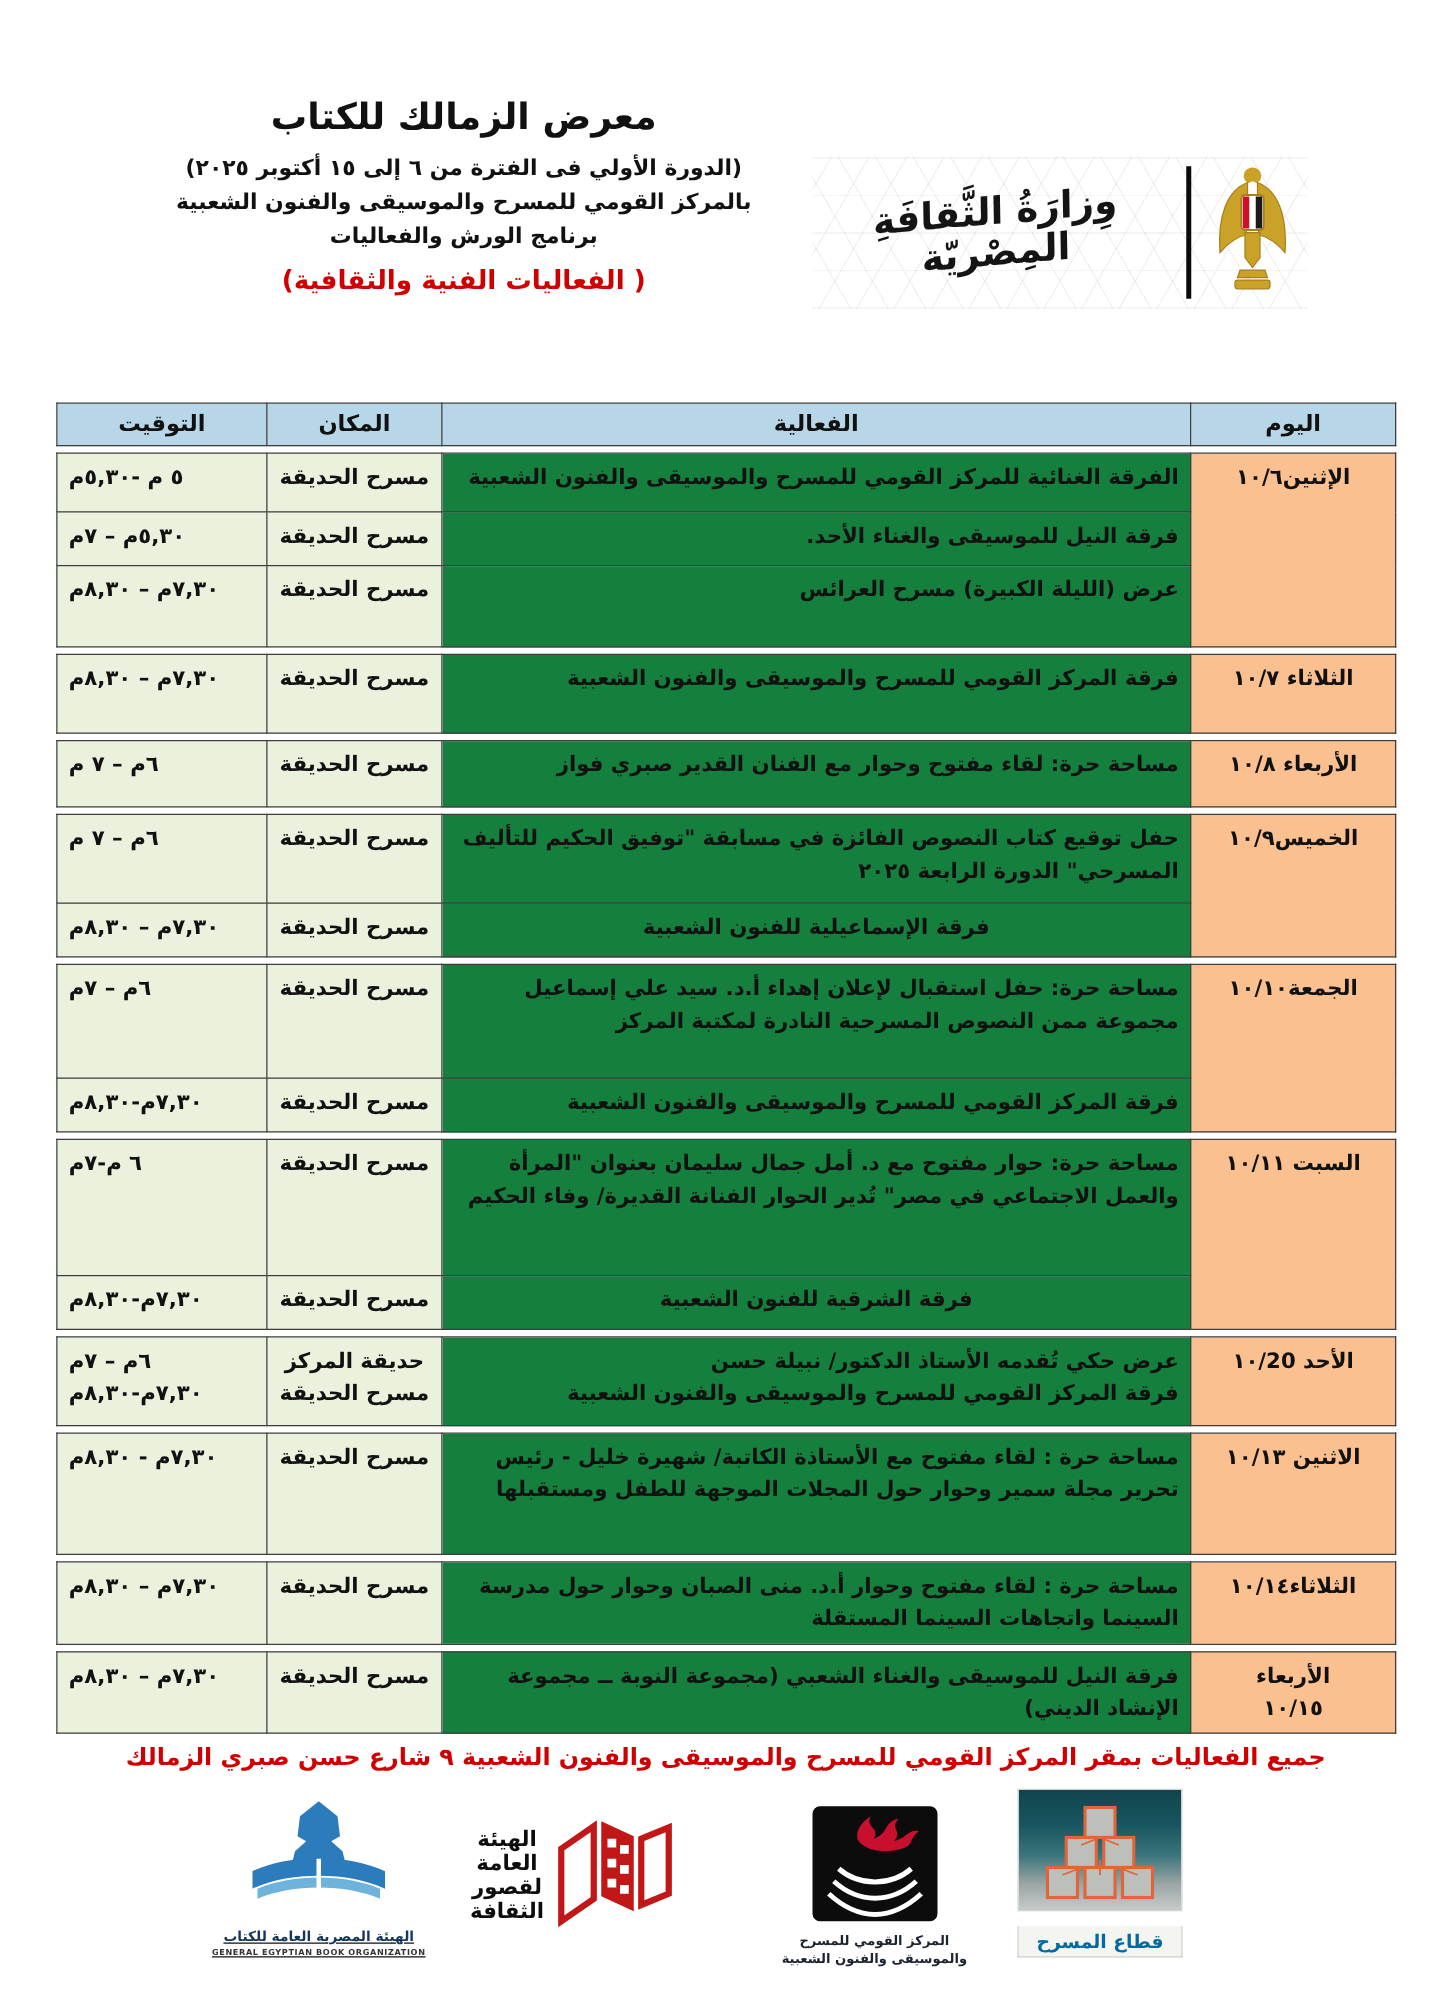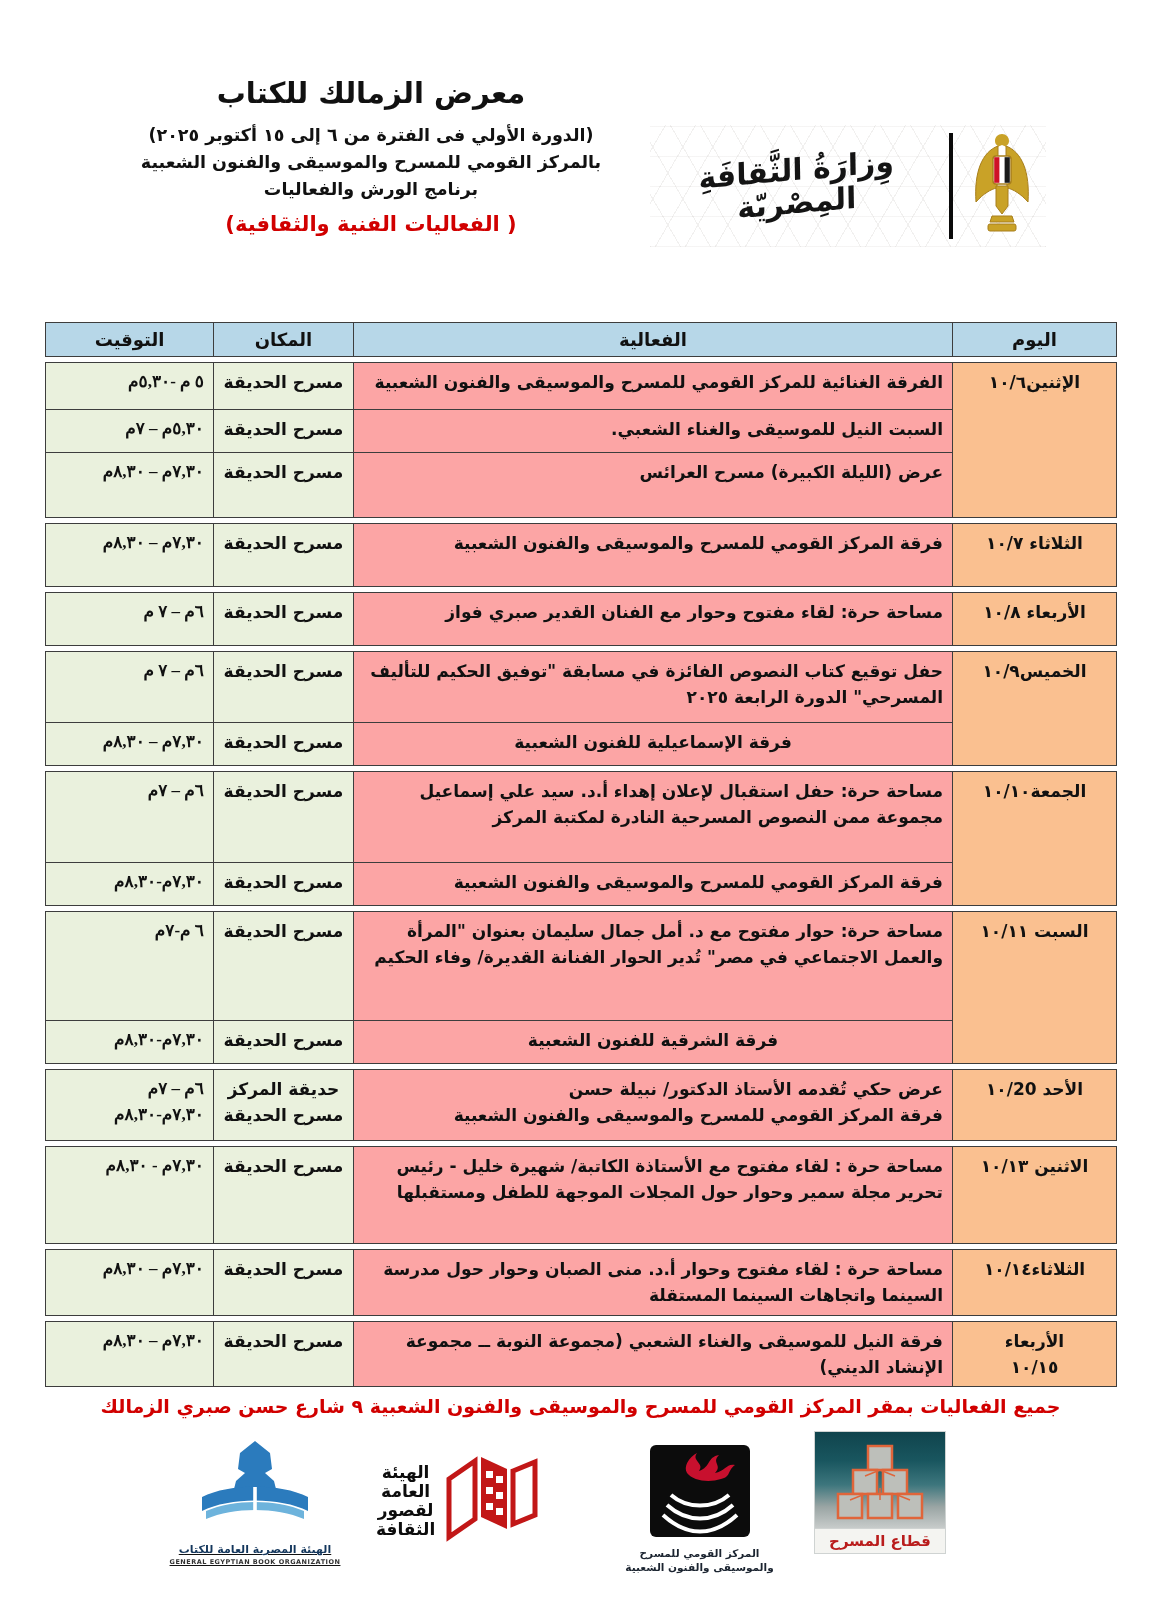--- a/index.html
+++ b/index.html
@@ -45,24 +45,24 @@
   table.sched th{
     background:#b7d7e8;border:1px solid #3d3d3d;
     font-size:18px;font-weight:bold;padding:6px 4px;text-align:center;
   }
   table.sched td{
     border:1px solid #3d3d3d;vertical-align:top;
     font-size:17px;font-weight:bold;line-height:1.55;
     padding:6px 9px;white-space:pre-line;
   }
   td.day{background:#fac090;text-align:center;}
-  td.act{background:#fca5a5;text-align:right;}
+  td.act{background:#15803d;text-align:right;}
   td.act.center{text-align:center;}
   td.place{background:#eaf1dd;text-align:center;}
-  td.time{background:#eaf1dd;text-align:right;font-family:Liberation Serif, serif;}
+  td.time{background:#eaf1dd;text-align:left;}
   
   .note{
     width:1071px;margin:8px 0 0 45px;text-align:center;direction:rtl;
     color:#d10000;font-size:19px;font-weight:bold;
   }
   
   .logos-zone{position:relative;height:210px;margin-top:14px;}
   .logo-block{position:absolute;text-align:center;}
   .gebo{left:160px;top:6px;width:190px;text-decoration:underline;}
   .gebo-callig{font-size:11px;font-weight:bold;color:#13365c;direction:rtl;margin-top:2px;}
@@ -71,22 +71,22 @@
   .palaces-text{direction:rtl;text-align:center;font-size:17px;font-weight:800;line-height:1.12;color:#0d0d0d;}
   .nct{left:612px;top:12px;width:175px;}
   .nct-lines{font-size:10.5px;font-weight:bold;color:#1b2430;direction:rtl;line-height:1.3;margin-top:4px;}
   .sector{left:812px;top:0px;width:136px;}
   .sector-box{
     width:130px;height:96px;margin:0 auto;border:1px solid #cfd3d2;
     background:linear-gradient(180deg,#10444d 0%,#19565f 30%,#3d767d 55%,#9aa5a4 78%,#c7cbca 100%);
     position:relative;
   }
   .sector-caption{
-    width:130px;margin:0 auto;background:#f4f4f1;border:1px solid #cfd3d2;border-top:none;
-    font-size:15px;font-weight:bold;direction:rtl;padding:3px 0;color:#b91c1c;
+    width:130px;margin:12px auto;background:#f4f4f1;border:1px solid #cfd3d2;border-top:none;
+    font-size:15px;font-weight:bold;direction:rtl;padding:3px 0;color:#0369a1;
   }
 </style>
 </head>
 <body>
 
 <div class="page">
 
   <div class="header-zone">
     <div class="title-block">
       <div class="doc-title">معرض الزمالك للكتاب</div>
@@ -141,21 +141,21 @@
             <col style="width:168px">
           </colgroup>
           <tbody>
             <tr>
               <td class="day" rowspan="3">الإثنين١٠/٦</td>
               <td class="act" style="height: 34px;">الفرقة الغنائية للمركز القومي للمسرح والموسيقى والفنون الشعبية</td>
               <td class="place">مسرح الحديقة</td>
               <td class="time">٥ م -٥,٣٠م</td>
             </tr>
             <tr>
-              <td class="act" style="height: 30px;">السبت النيل للموسيقى والغناء الشعبي.</td>
+              <td class="act" style="height: 30px;">فرقة النيل للموسيقى والغناء الأحد.</td>
               <td class="place">مسرح الحديقة</td>
               <td class="time">٥,٣٠م – ٧م</td>
             </tr>
             <tr>
               <td class="act" style="height: 52px;">عرض (الليلة الكبيرة) مسرح العرائس</td>
               <td class="place">مسرح الحديقة</td>
               <td class="time">٧,٣٠م – ٨,٣٠م</td>
             </tr>
           </tbody>
         </table>

